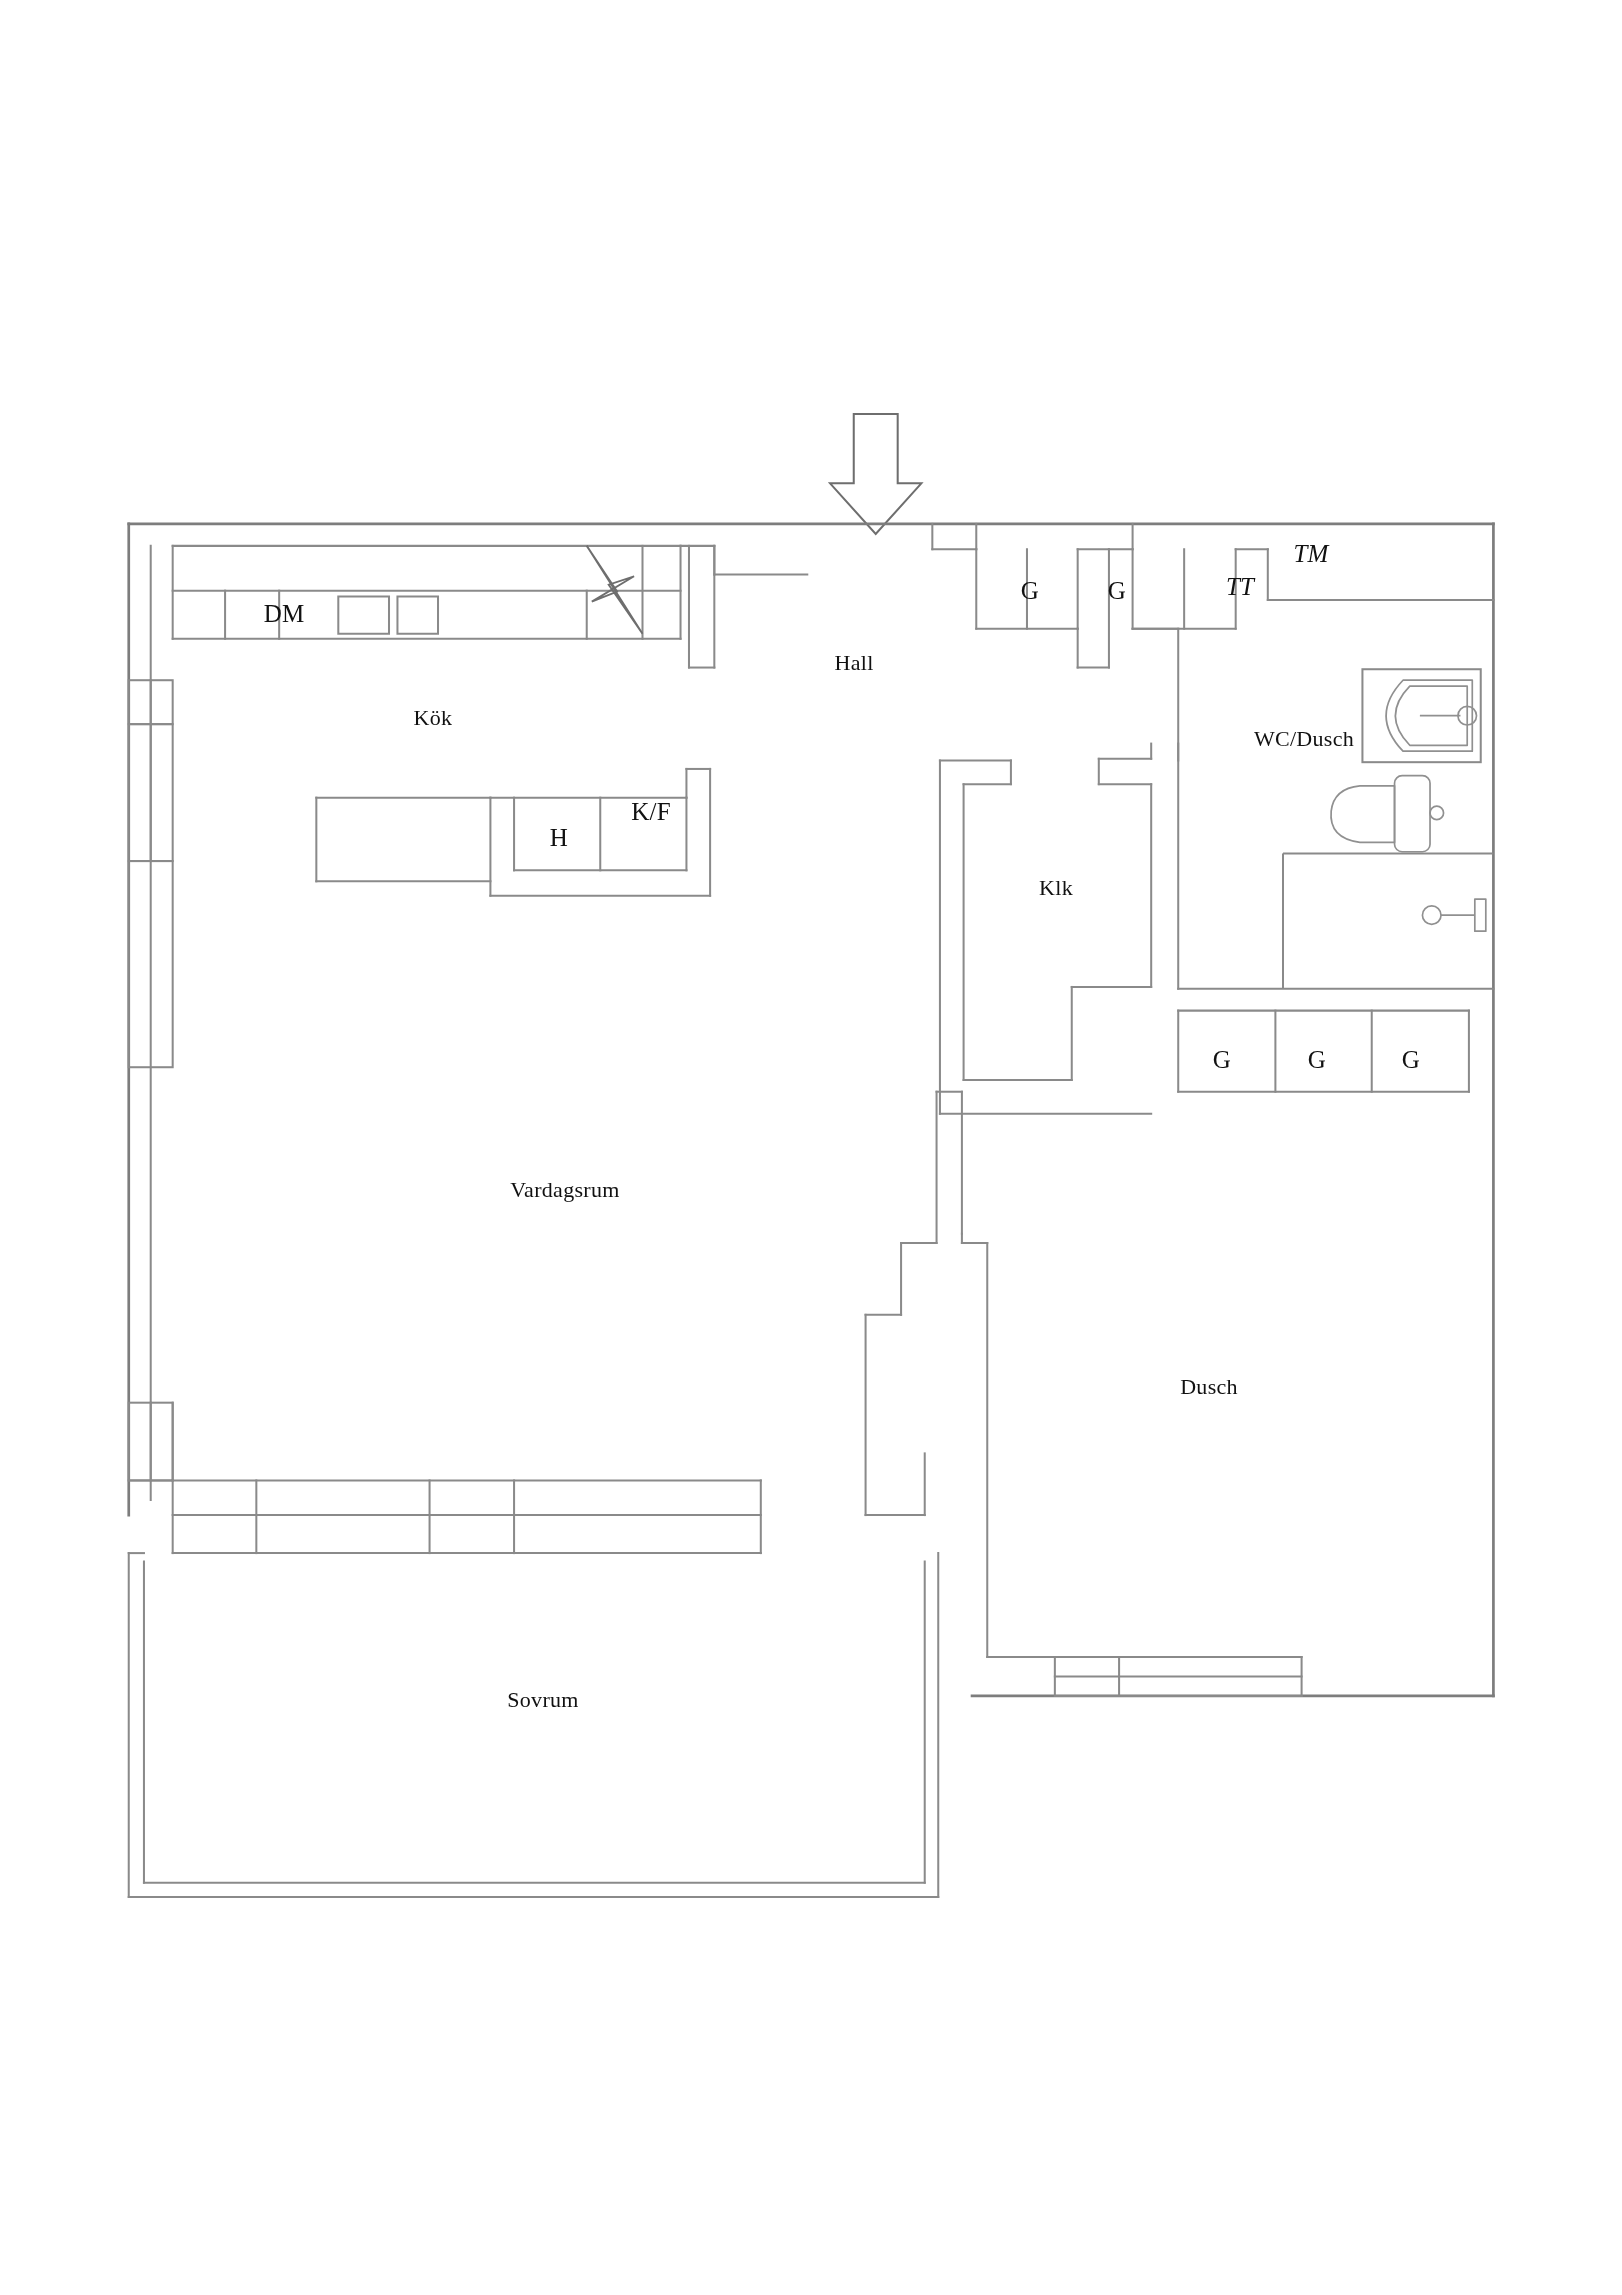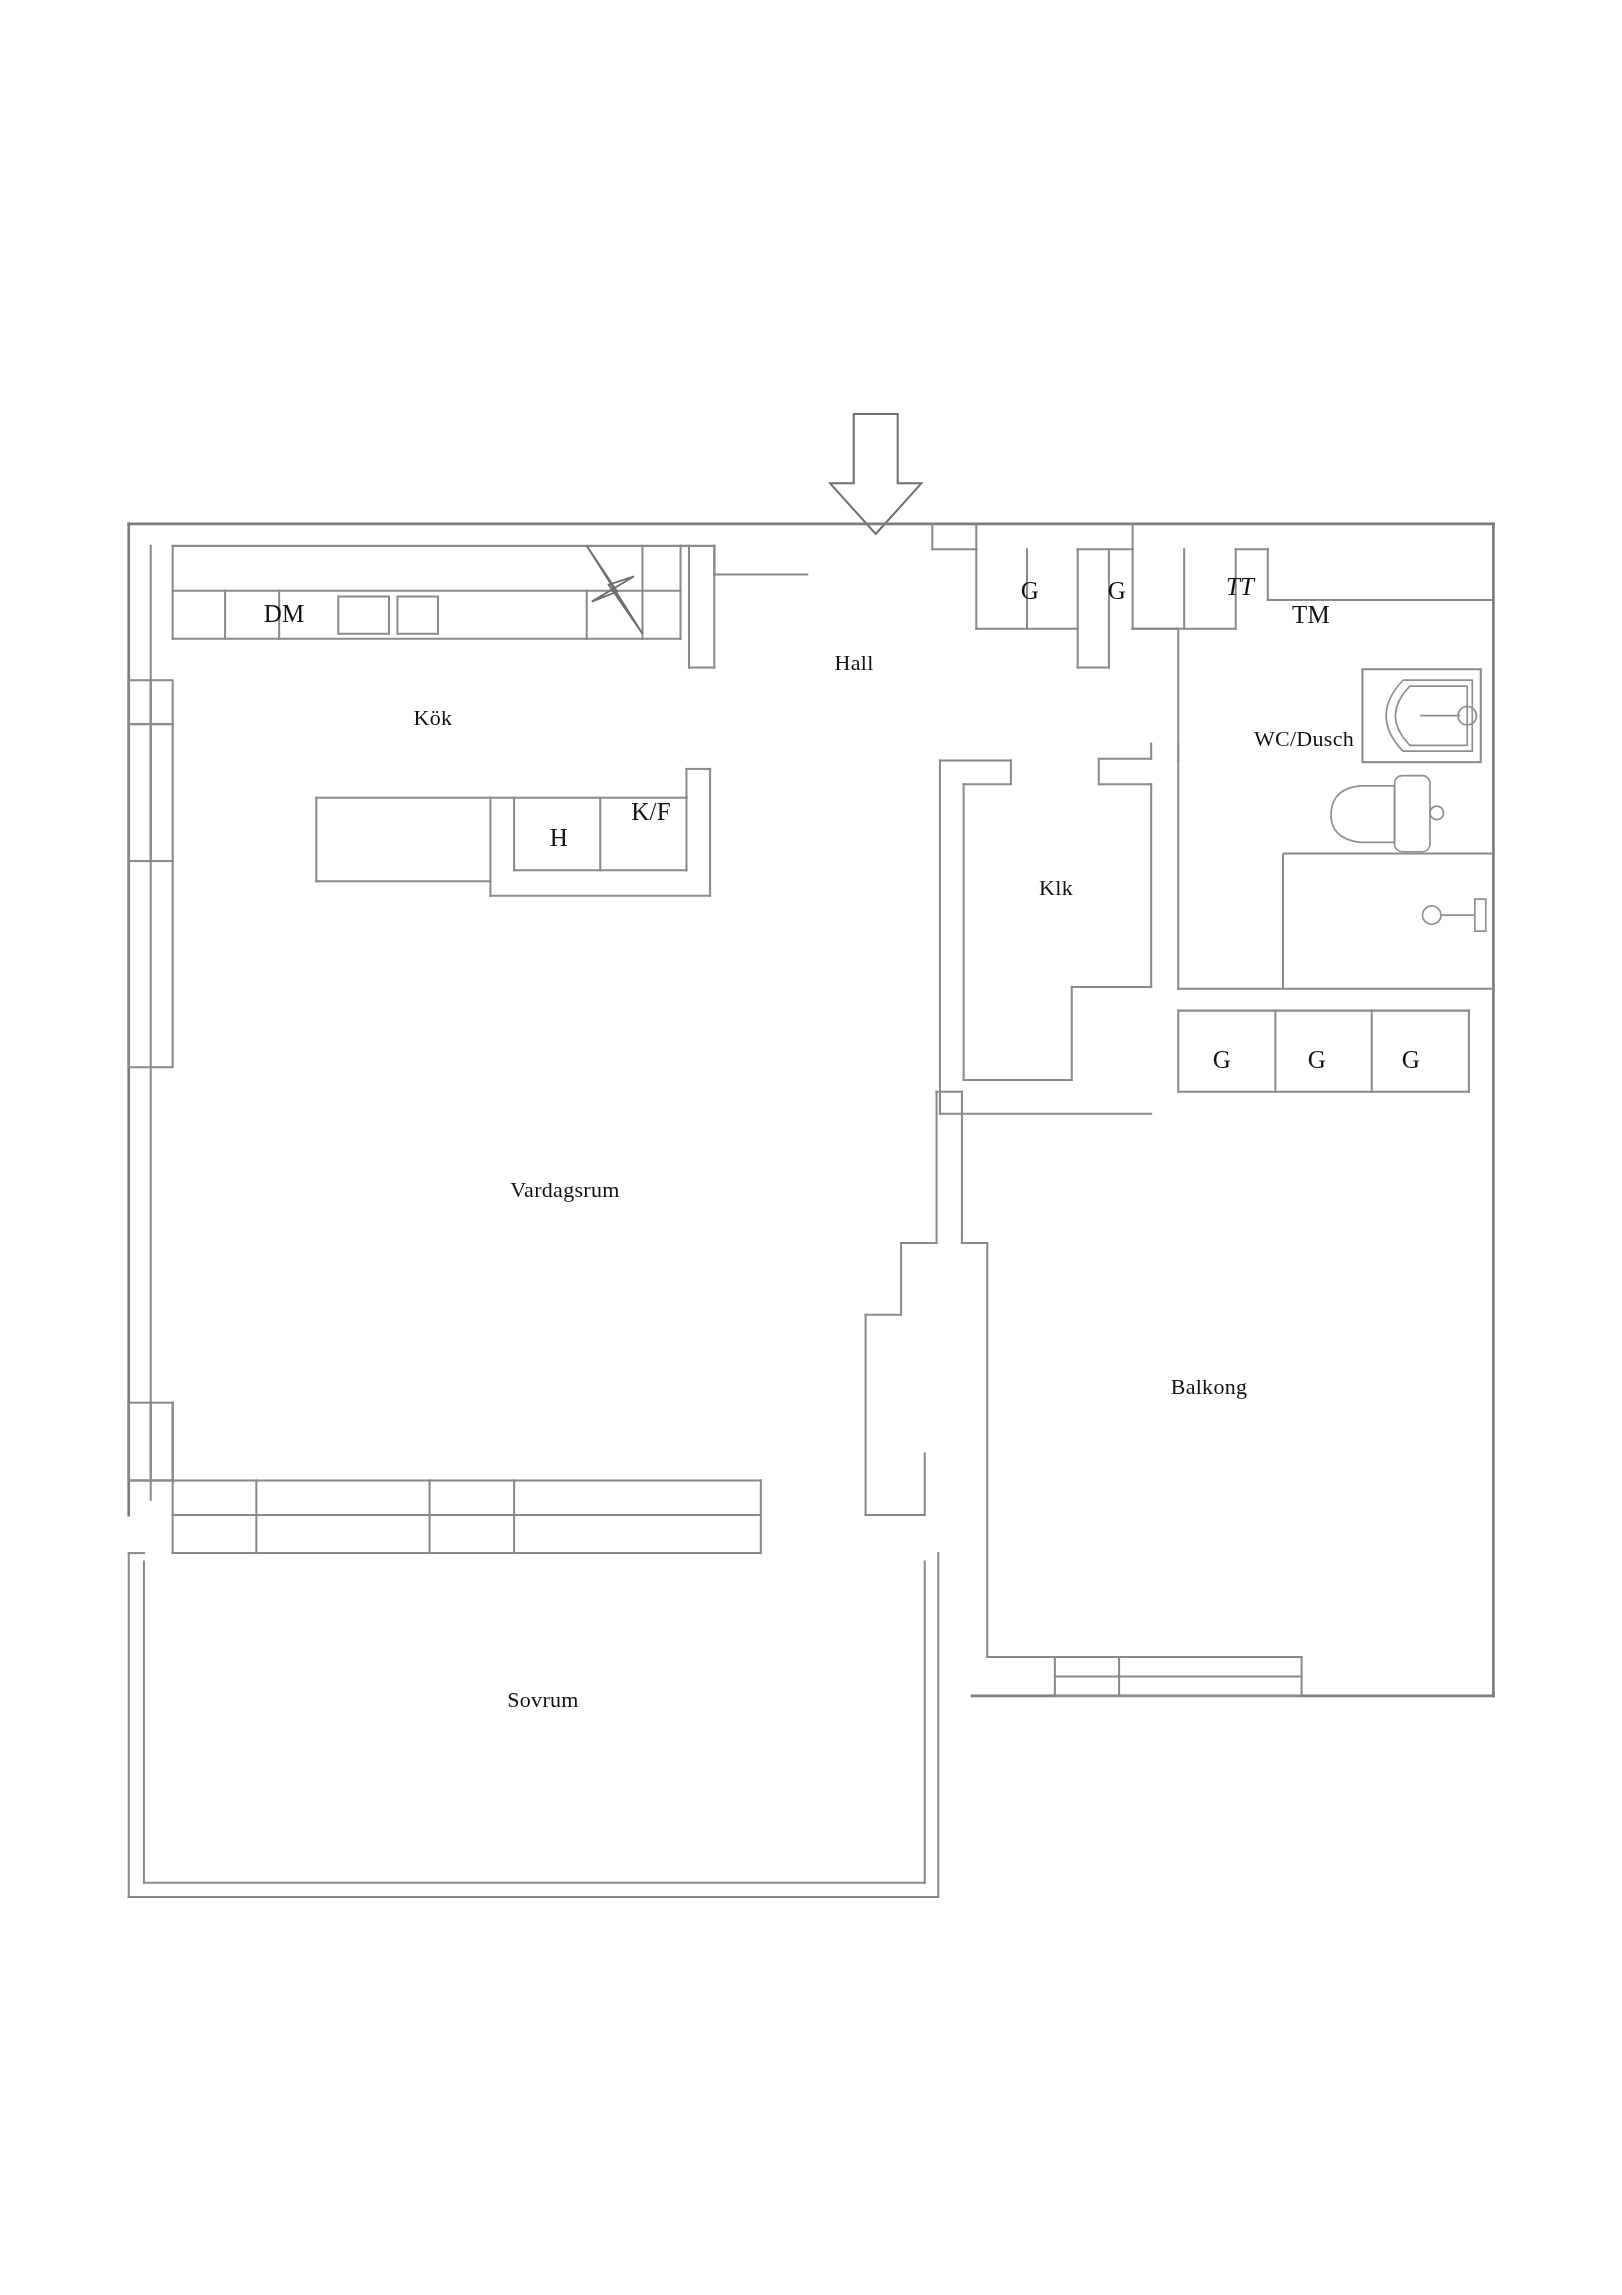--- a/index.html
+++ b/index.html
@@ -289,37 +289,37 @@
   <div class="room-label" style="left:854px; top:663px;">Hall</div>
 
   <div class="room-label" style="left:433px; top:718px;">Kök</div>
 
   <div class="room-label" style="left:565px; top:1190px;">Vardagsrum</div>
 
   <div class="room-label" style="left:1056px; top:888px;text-align:center;">Klk</div>
 
   <div class="room-label" style="left:1265px; top:739px;margin-left:39px;">WC/Dusch</div>
 
-  <div class="room-label" style="left:1209px; top:1387px;">Balkong</div>
+  <div class="room-label" style="left:1209px; top:1387px;">Dusch</div>
 
   <div class="room-label" style="left:543px; top:1700px;">Sovrum</div>
 
   <div class="appliance-label" style="left:284px; top:614px;text-align:right;">DM</div>
 
   <div class="appliance-label" style="left:559px; top:838px;">H</div>
 
   <div class="appliance-label" style="left:651px; top:812px;text-align:right;">K/F</div>
 
   <div class="appliance-label" style="left:1030px; top:591px;">G</div>
 
   <div class="appliance-label" style="left:1117px; top:591px;">G</div>
 
   <div class="appliance-label" style="left:1240px; top:587px;font-style:italic;">TT</div>
 
-  <div class="appliance-label" style="left:1311px; top:615px;">TM</div>
+  <div class="appliance-label" style="left:1311px; top:554px;font-style:italic;">TM</div>
 
   <div class="appliance-label" style="left:1222px; top:1060px;">G</div>
 
   <div class="appliance-label" style="left:1317px; top:1060px;">G</div>
 
   <div class="appliance-label" style="left:1411px; top:1060px;">G</div>
 
 </div>
 
 

